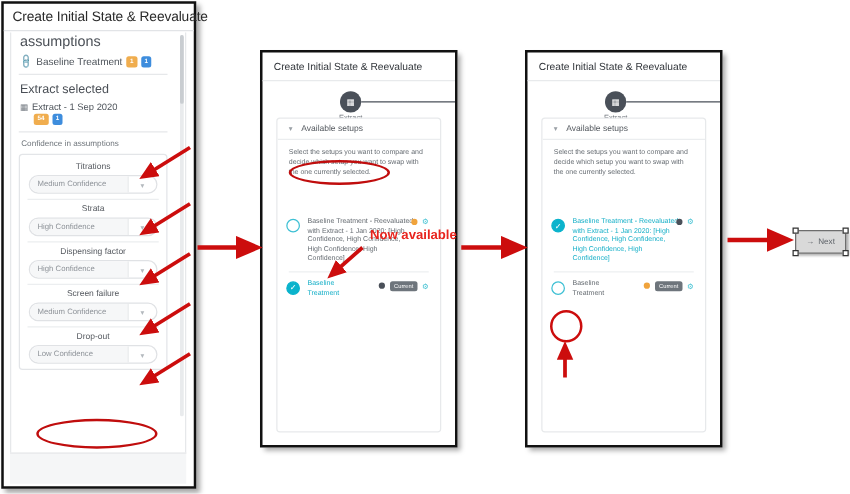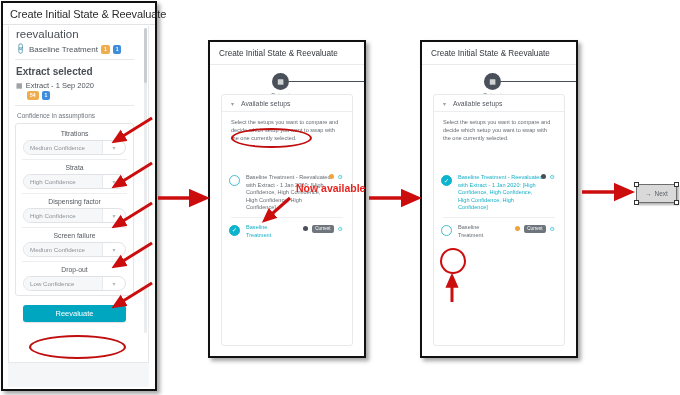--- a/index.html
+++ b/index.html
@@ -24,21 +24,21 @@
       background:#fff;border-left:1px solid #e6e8ea;border-right:1px solid #e6e8ea;overflow:hidden;}
   #leftPanel .scrollcol{position:absolute;left:0;top:0;right:8px;bottom:0;padding:0 6px;}
   .l-head{font-size:11.5px;color:#4a4f56;margin:2px 0 5px 1px;}
   .l-row{display:flex;align-items:center;gap:3px;font-size:8px;color:#4f555c;margin:0 0 5px 1px;}
   .clip-icon{display:inline-block;transform:rotate(-45deg);font-size:8px;color:#6b7177;}
   .badge{display:inline-block;font-size:5px;line-height:7px;color:#fff;border-radius:2px;
          padding:1px 3px;font-weight:bold;white-space:nowrap;}
   .badge.orange{background:#f0ad4e;}
   .badge.blue{background:#3e8ddd;}
   .hr{border-top:1px solid #e6e8ea;margin:5px 0 6px 0;}
-  .l-sub{font-size:10px;color:#4a4f56;margin:0 0 4px 1px;font-weight:700;}
+  .l-sub{font-size:10px;color:#4a4f56;margin:0 0 4px 1px;font-weight:400;}
   .l-item{display:flex;align-items:center;gap:3px;font-size:7.5px;color:#4f555c;margin:0 0 1px 1px;}
   .trash-icon{font-size:7px;color:#7a8087;}
   .l-badges{display:flex;gap:3px;margin:0 0 5px 12px;}
   .l-caption{font-size:6.5px;color:#6f757b;margin:4px 0 4px 2px;}
 
   .conf-box{border:1px solid #e3e5e8;border-radius:3px;background:#fff;padding:2px 0 4px 0;}
   .conf-label{text-align:center;font-size:6.8px;color:#55595f;padding:4px 0 3px 0;}
   .conf-ctrl{display:flex;align-items:stretch;margin:0 7px;border:1px solid #e0e2e5;
              border-radius:11px;height:13px;background:#fff;overflow:hidden;}
   .conf-val{flex:1;display:flex;align-items:center;padding-left:6px;font-size:6.2px;color:#8d9298;
@@ -108,21 +108,21 @@
 </head>
 <body>
 
 <div class="stage">
 
   <div class="panel" id="leftPanel">
     <div class="panel-title">Create Initial State &amp; Reevaluate</div>
 
     <div class="inner">
       <div class="scrollcol">
-        <div class="l-head">reevaluation</div>
+        <div class="l-head">assumptions</div>
 
         <div class="l-row">
           <span class="clip-icon">🔗</span>
           <span>Baseline Treatment</span>
           <span class="badge orange">1</span>
           <span class="badge blue">1</span>
         </div>
 
         <div class="hr"></div>
 
@@ -182,21 +182,20 @@
           <div>
             <div class="conf-label">Drop-out</div>
             <div class="conf-ctrl">
               <div class="conf-val">Low Confidence</div>
               <div class="conf-caret">▾</div>
             </div>
           </div>
 
         </div>
 
-        <div class="reval-btn">Reevaluate</div>
       </div>
       <div class="lscroll">
           <b></b>
         </div>
     </div>
 
     <div class="footer"></div>
   </div>
 
   <div class="panel wiz" id="midPanel">

